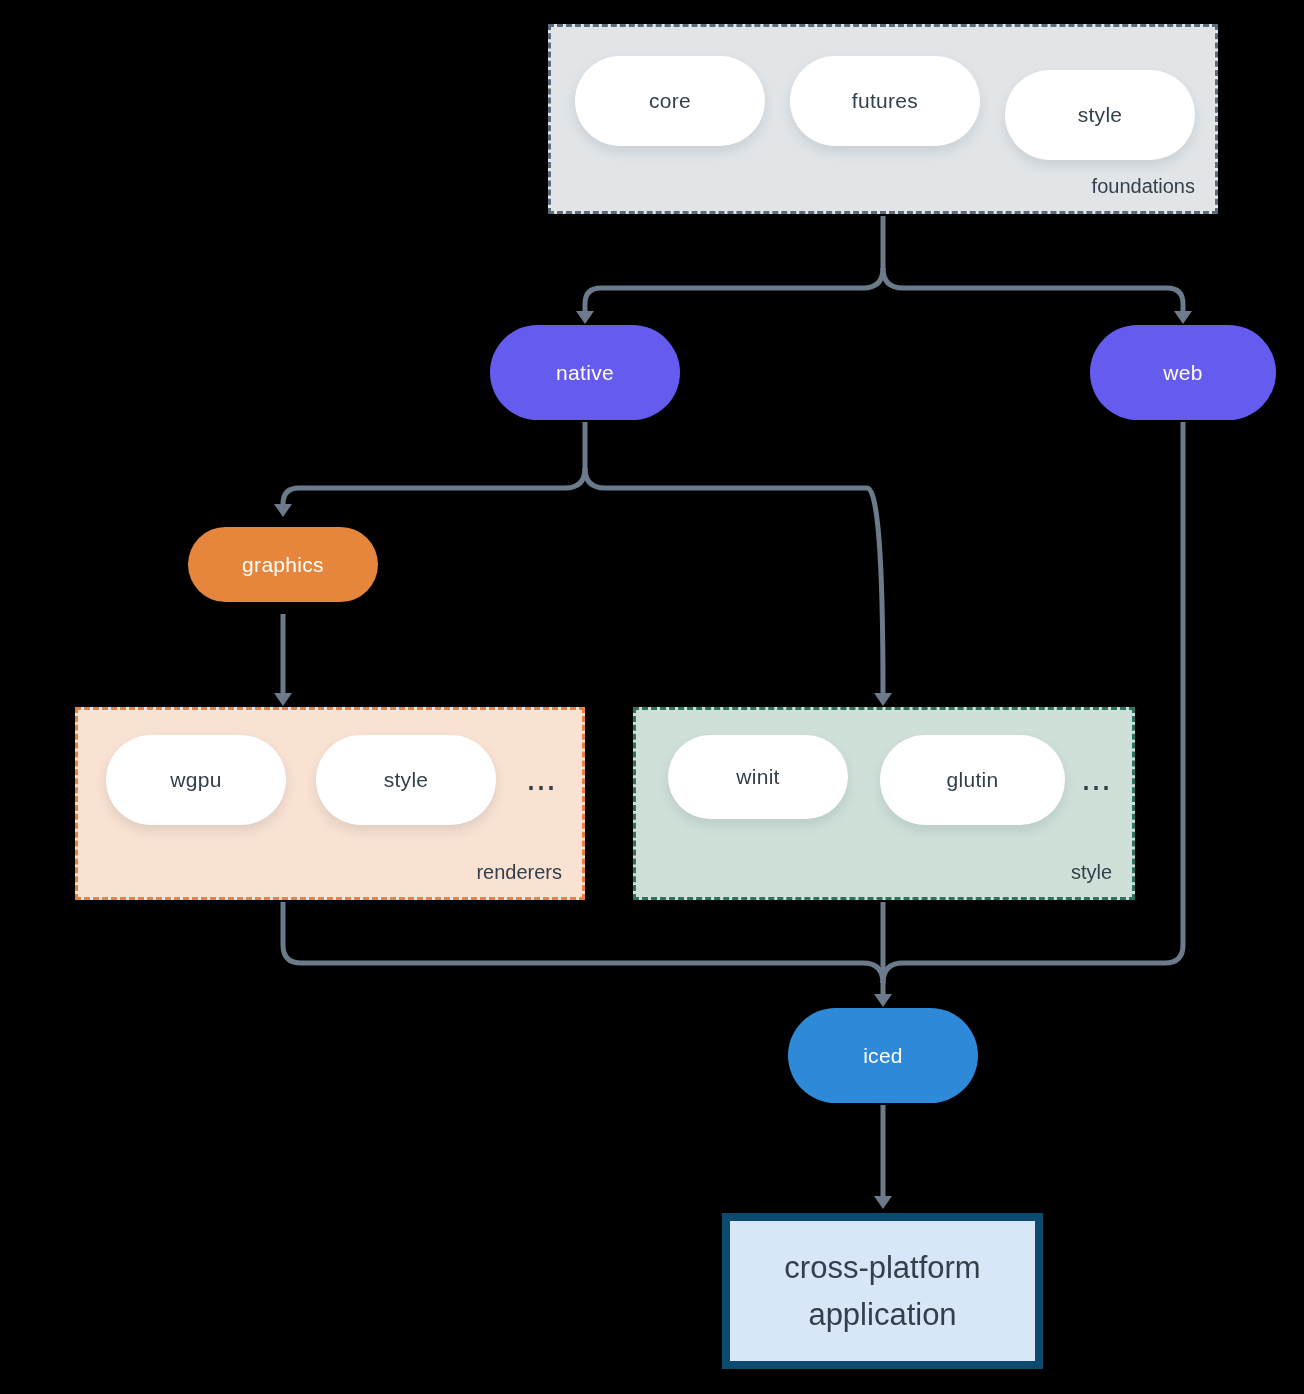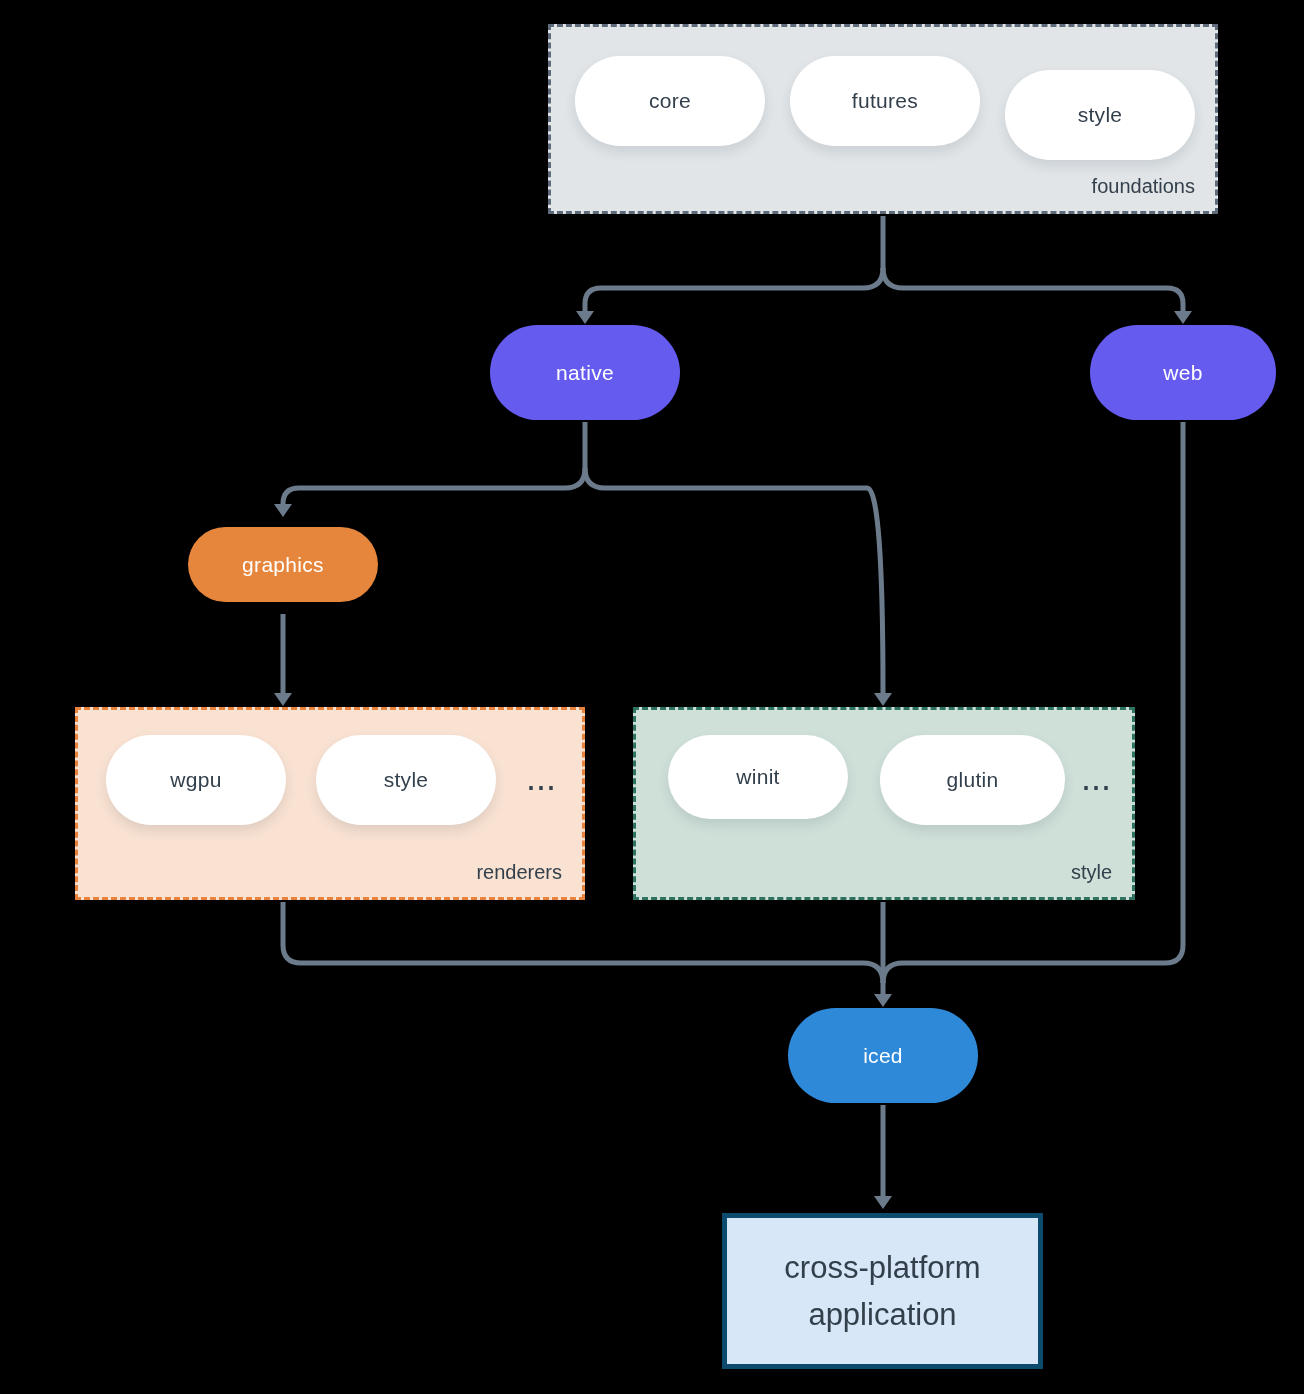--- a/index.html
+++ b/index.html
@@ -79,21 +79,21 @@
     line-height: 86px;
     text-align: center;
     font-size: 36px;
     color: #33404c;
   }
   .app-box {
     position: absolute;
     left: 722px; top: 1213px; width: 321px; height: 156px;
     box-sizing: border-box;
     background: #d7e7f7;
-    border: 5px solid #0c4a6e;
+    border: 8px solid #0c4a6e;
     display: flex;
     flex-direction: column;
     align-items: center;
     justify-content: center;
     font-size: 31px;
     line-height: 47px;
     color: #33404c;
     z-index: 2;
   }
 </style>

